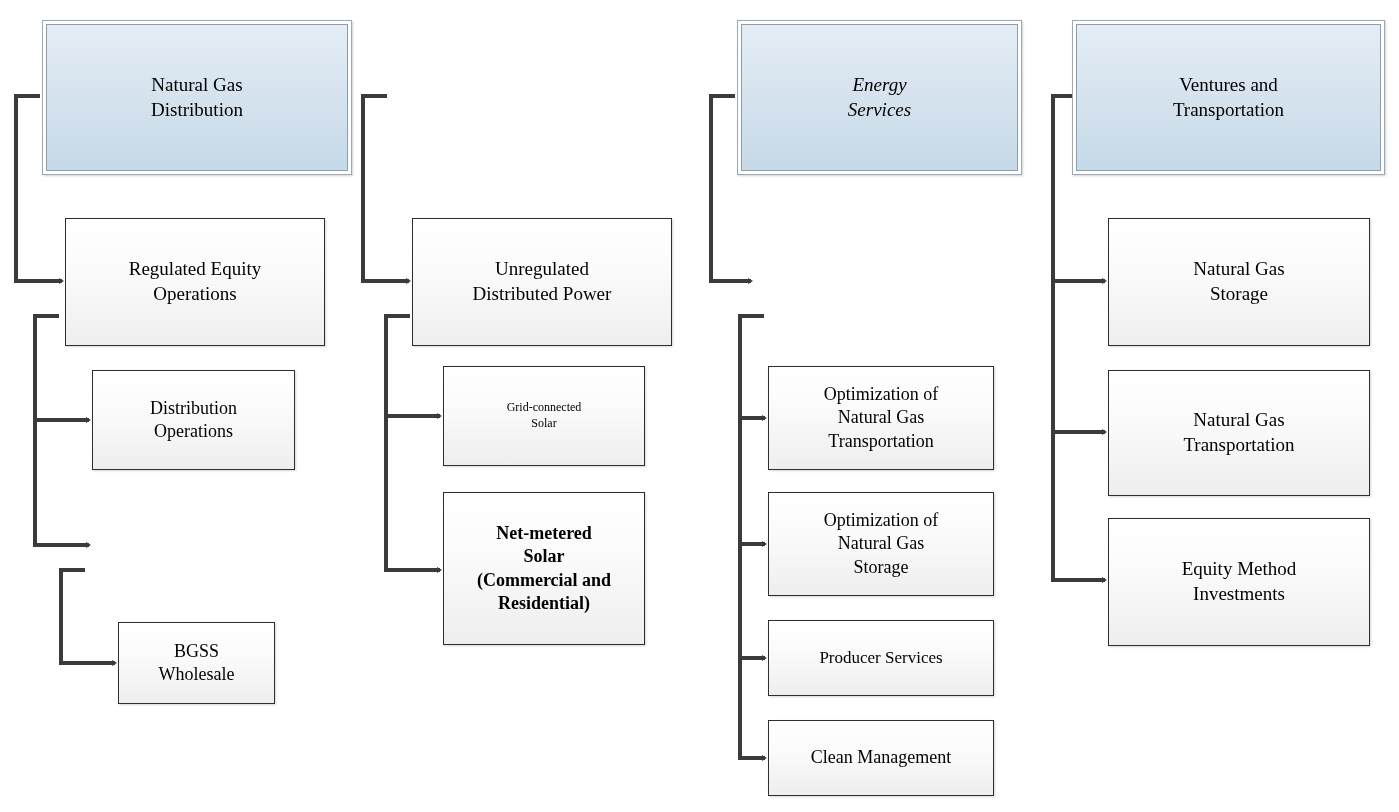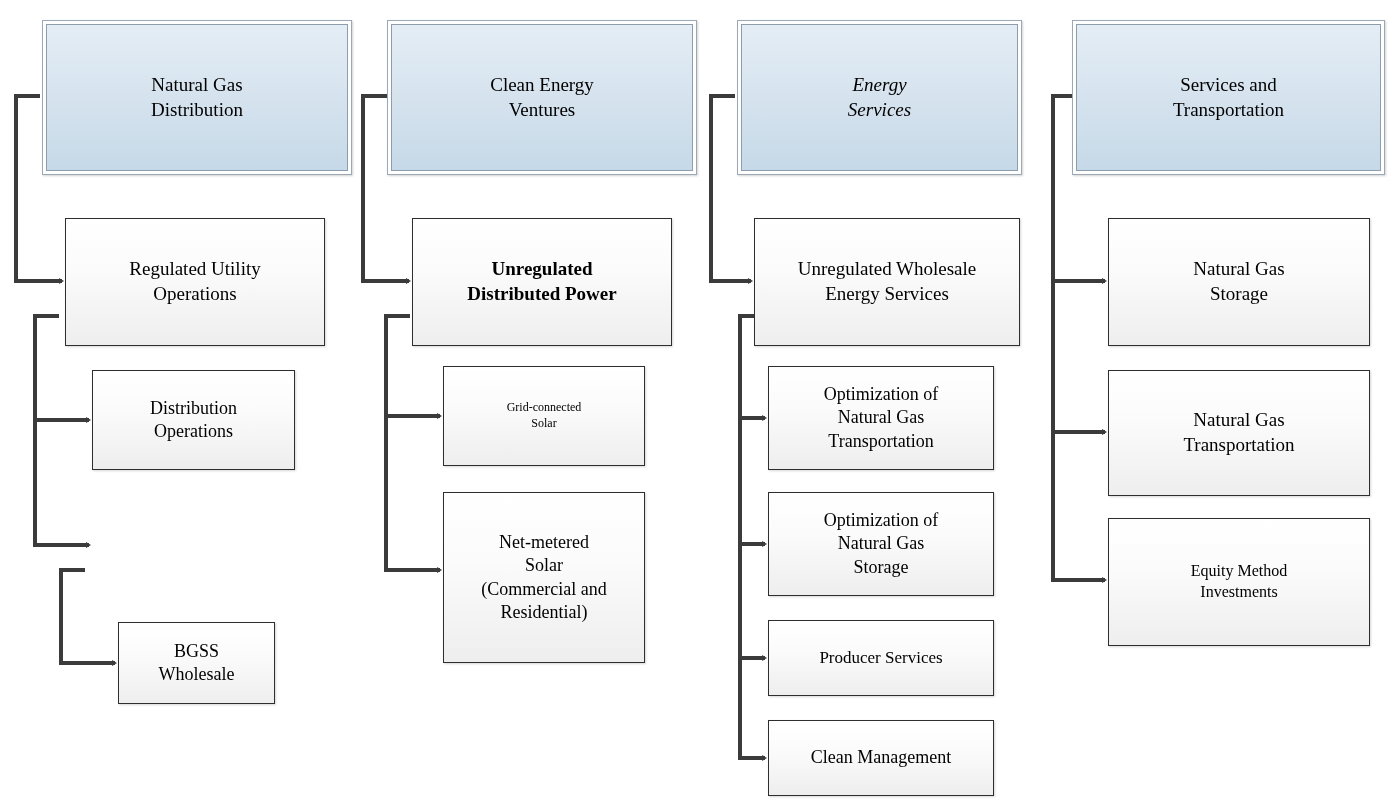--- a/index.html
+++ b/index.html
@@ -88,21 +88,21 @@
     <div class="conn h" style="left: 59px; top: 568px; width: 26px;"></div>
     <div class="conn h" style="left: 59px; top: 661px; width: 56px;"></div>
     <div class="tip" style="left: 112px; top: 660px;"></div>
     <div class="node header" style="left: 42px; top: 20px; width: 310px; height: 155px;">
       <div class="inner">
         <span class="label" style="font-size: 19px;">Natural Gas
 Distribution</span>
       </div>
     </div>
     <div class="node child" style="left: 65px; top: 218px; width: 260px; height: 128px;">
-      <span class="label" style="font-size: 19px;">Regulated Utility
+      <span class="label" style="font-size: 19px;">Regulated Equity
 Operations</span>
     </div>
     <div class="node child" style="left: 92px; top: 370px; width: 203px; height: 100px;">
       <span class="label" style="font-size: 18px;">Distribution
 Operations</span>
     </div>
     <div class="node child" style="left: 118px; top: 622px; width: 157px; height: 82px;">
       <span class="label" style="font-size: 18px;">BGSS
 Wholesale</span>
     </div>
@@ -111,35 +111,29 @@
     <div class="conn h" style="left: 361px; top: 279px; width: 48px;"></div>
     <div class="tip" style="left: 406px; top: 278px;"></div>
     <div class="conn v" style="left: 384px; top: 316px; height: 100px;"></div>
     <div class="conn h" style="left: 384px; top: 314px; width: 26px;"></div>
     <div class="conn h" style="left: 384px; top: 414px; width: 56px;"></div>
     <div class="tip" style="left: 437px; top: 413px;"></div>
     <div class="conn v" style="left: 384px; top: 316px; height: 254px;"></div>
     <div class="conn h" style="left: 384px; top: 314px; width: 26px;"></div>
     <div class="conn h" style="left: 384px; top: 568px; width: 56px;"></div>
     <div class="tip" style="left: 437px; top: 567px;"></div>
-    <div class="node header" style="left: 387px; top: 20px; width: 310px; height: 155px;">
-      <div class="inner">
-        <span class="label" style="font-size: 19px;">Clean Energy
-Ventures</span>
-      </div>
-    </div>
     <div class="node child" style="left: 412px; top: 218px; width: 260px; height: 128px;">
-      <span class="label" style="font-size: 19px; font-weight: bold;">Unregulated
+      <span class="label" style="font-size: 19px;">Unregulated
 Distributed Power</span>
     </div>
     <div class="node child" style="left: 443px; top: 366px; width: 202px; height: 100px;">
       <span class="label" style="font-size: 12px;">Grid-connected
 Solar</span>
     </div>
-    <div class="node child" style="left: 443px; top: 492px; width: 202px; height: 171px;">
+    <div class="node child" style="left: 443px; top: 492px; width: 202px; height: 153px; font-weight: bold;">
       <span class="label" style="font-size: 18px;">Net-metered
 Solar
 (Commercial and
 Residential)</span>
     </div>
     <div class="conn v" style="left: 709px; top: 96px; height: 185px;"></div>
     <div class="conn h" style="left: 709px; top: 94px; width: 26px;"></div>
     <div class="conn h" style="left: 709px; top: 279px; width: 42px;"></div>
     <div class="tip" style="left: 748px; top: 278px;"></div>
     <div class="conn v" style="left: 738px; top: 316px; height: 102px;"></div>
@@ -156,24 +150,20 @@
     <div class="tip" style="left: 762px; top: 655px;"></div>
     <div class="conn v" style="left: 738px; top: 316px; height: 442px;"></div>
     <div class="conn h" style="left: 738px; top: 314px; width: 26px;"></div>
     <div class="conn h" style="left: 738px; top: 756px; width: 27px;"></div>
     <div class="tip" style="left: 762px; top: 755px;"></div>
     <div class="node header" style="left: 737px; top: 20px; width: 285px; height: 155px;">
       <div class="inner">
         <span class="label" style="font-size: 19px; font-style: italic;">Energy
 Services</span>
       </div>
-    </div>
-    <div class="node child" style="left: 754px; top: 218px; width: 266px; height: 128px;">
-      <span class="label" style="font-size: 19px;">Unregulated Wholesale
-Energy Services</span>
     </div>
     <div class="node child" style="left: 768px; top: 366px; width: 226px; height: 104px;">
       <span class="label" style="font-size: 18px;">Optimization of
 Natural Gas
 Transportation</span>
     </div>
     <div class="node child" style="left: 768px; top: 492px; width: 226px; height: 104px;">
       <span class="label" style="font-size: 18px;">Optimization of
 Natural Gas
 Storage</span>
@@ -191,29 +181,29 @@
     <div class="conn v" style="left: 1051px; top: 96px; height: 336px;"></div>
     <div class="conn h" style="left: 1051px; top: 94px; width: 26px;"></div>
     <div class="conn h" style="left: 1051px; top: 430px; width: 54px;"></div>
     <div class="tip" style="left: 1102px; top: 429px;"></div>
     <div class="conn v" style="left: 1051px; top: 96px; height: 484px;"></div>
     <div class="conn h" style="left: 1051px; top: 94px; width: 26px;"></div>
     <div class="conn h" style="left: 1051px; top: 578px; width: 54px;"></div>
     <div class="tip" style="left: 1102px; top: 577px;"></div>
     <div class="node header" style="left: 1072px; top: 20px; width: 313px; height: 155px;">
       <div class="inner">
-        <span class="label" style="font-size: 19px;">Services and
+        <span class="label" style="font-size: 19px;">Ventures and
 Transportation</span>
       </div>
     </div>
     <div class="node child" style="left: 1108px; top: 218px; width: 262px; height: 128px;">
       <span class="label" style="font-size: 19px;">Natural Gas
 Storage</span>
     </div>
     <div class="node child" style="left: 1108px; top: 370px; width: 262px; height: 126px;">
       <span class="label" style="font-size: 19px;">Natural Gas
 Transportation</span>
     </div>
     <div class="node child" style="left: 1108px; top: 518px; width: 262px; height: 128px;">
-      <span class="label" style="font-size: 16px;">Equity Method
+      <span class="label" style="font-size: 19px;">Equity Method
 Investments</span>
     </div>
   </div>
 
 </body></html>

